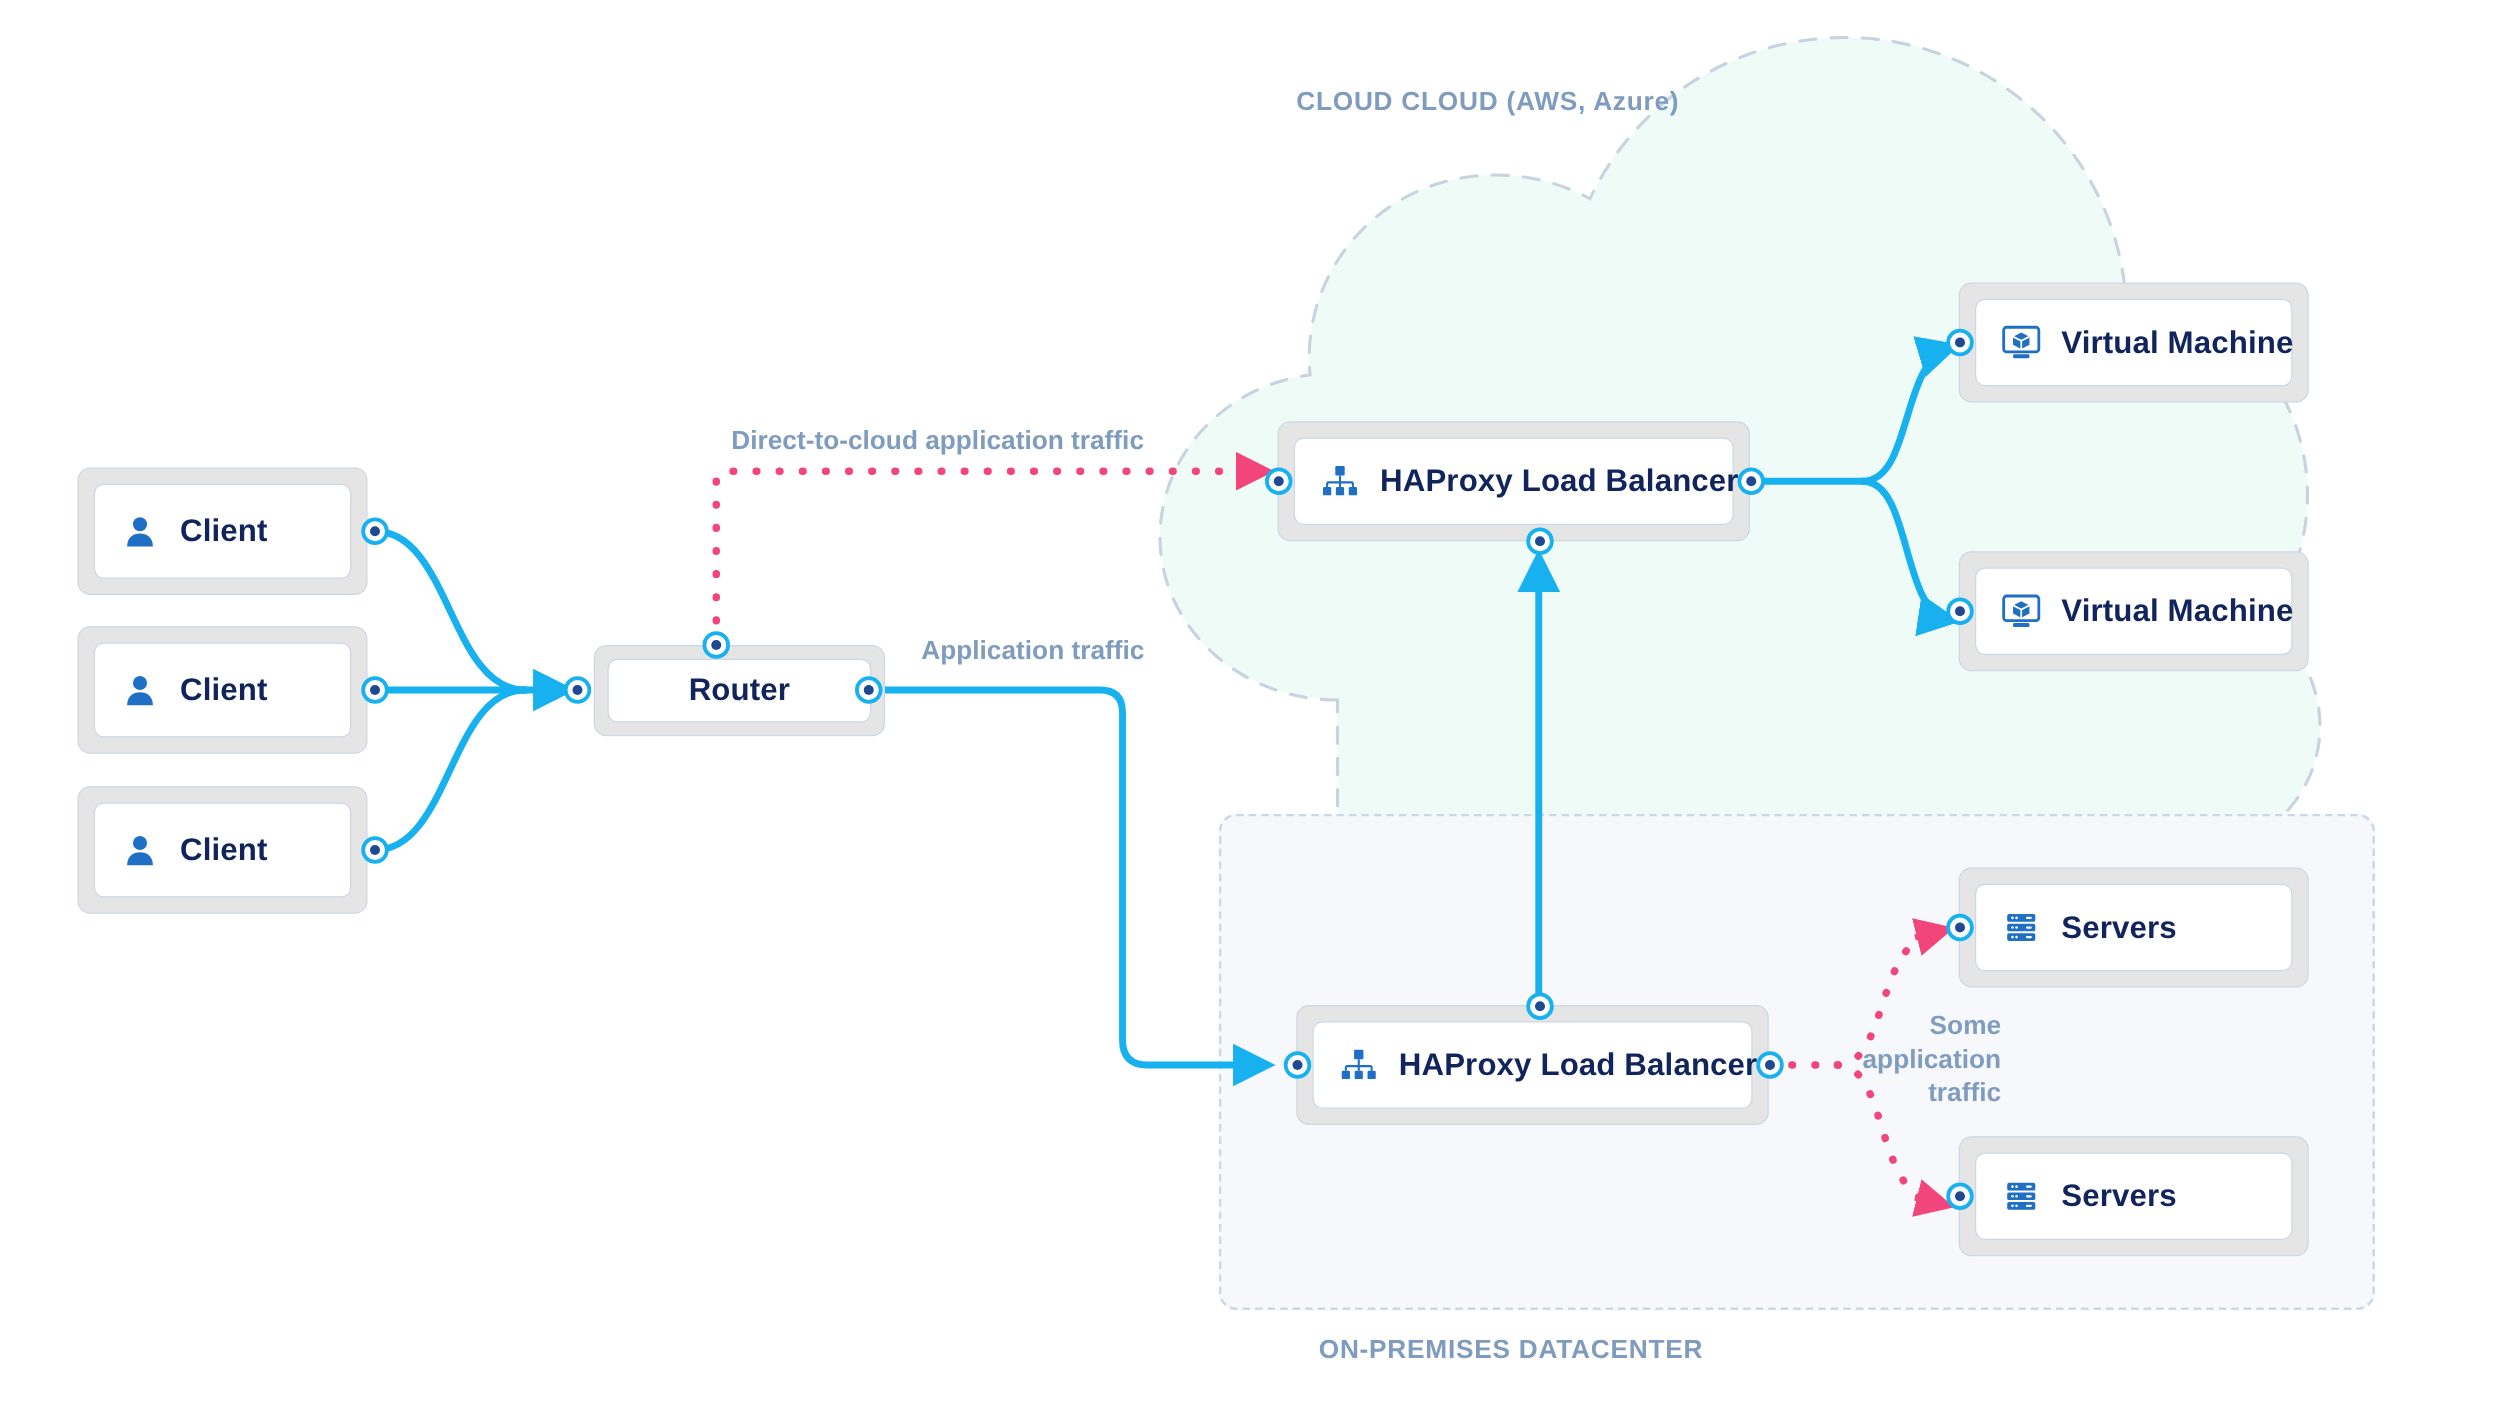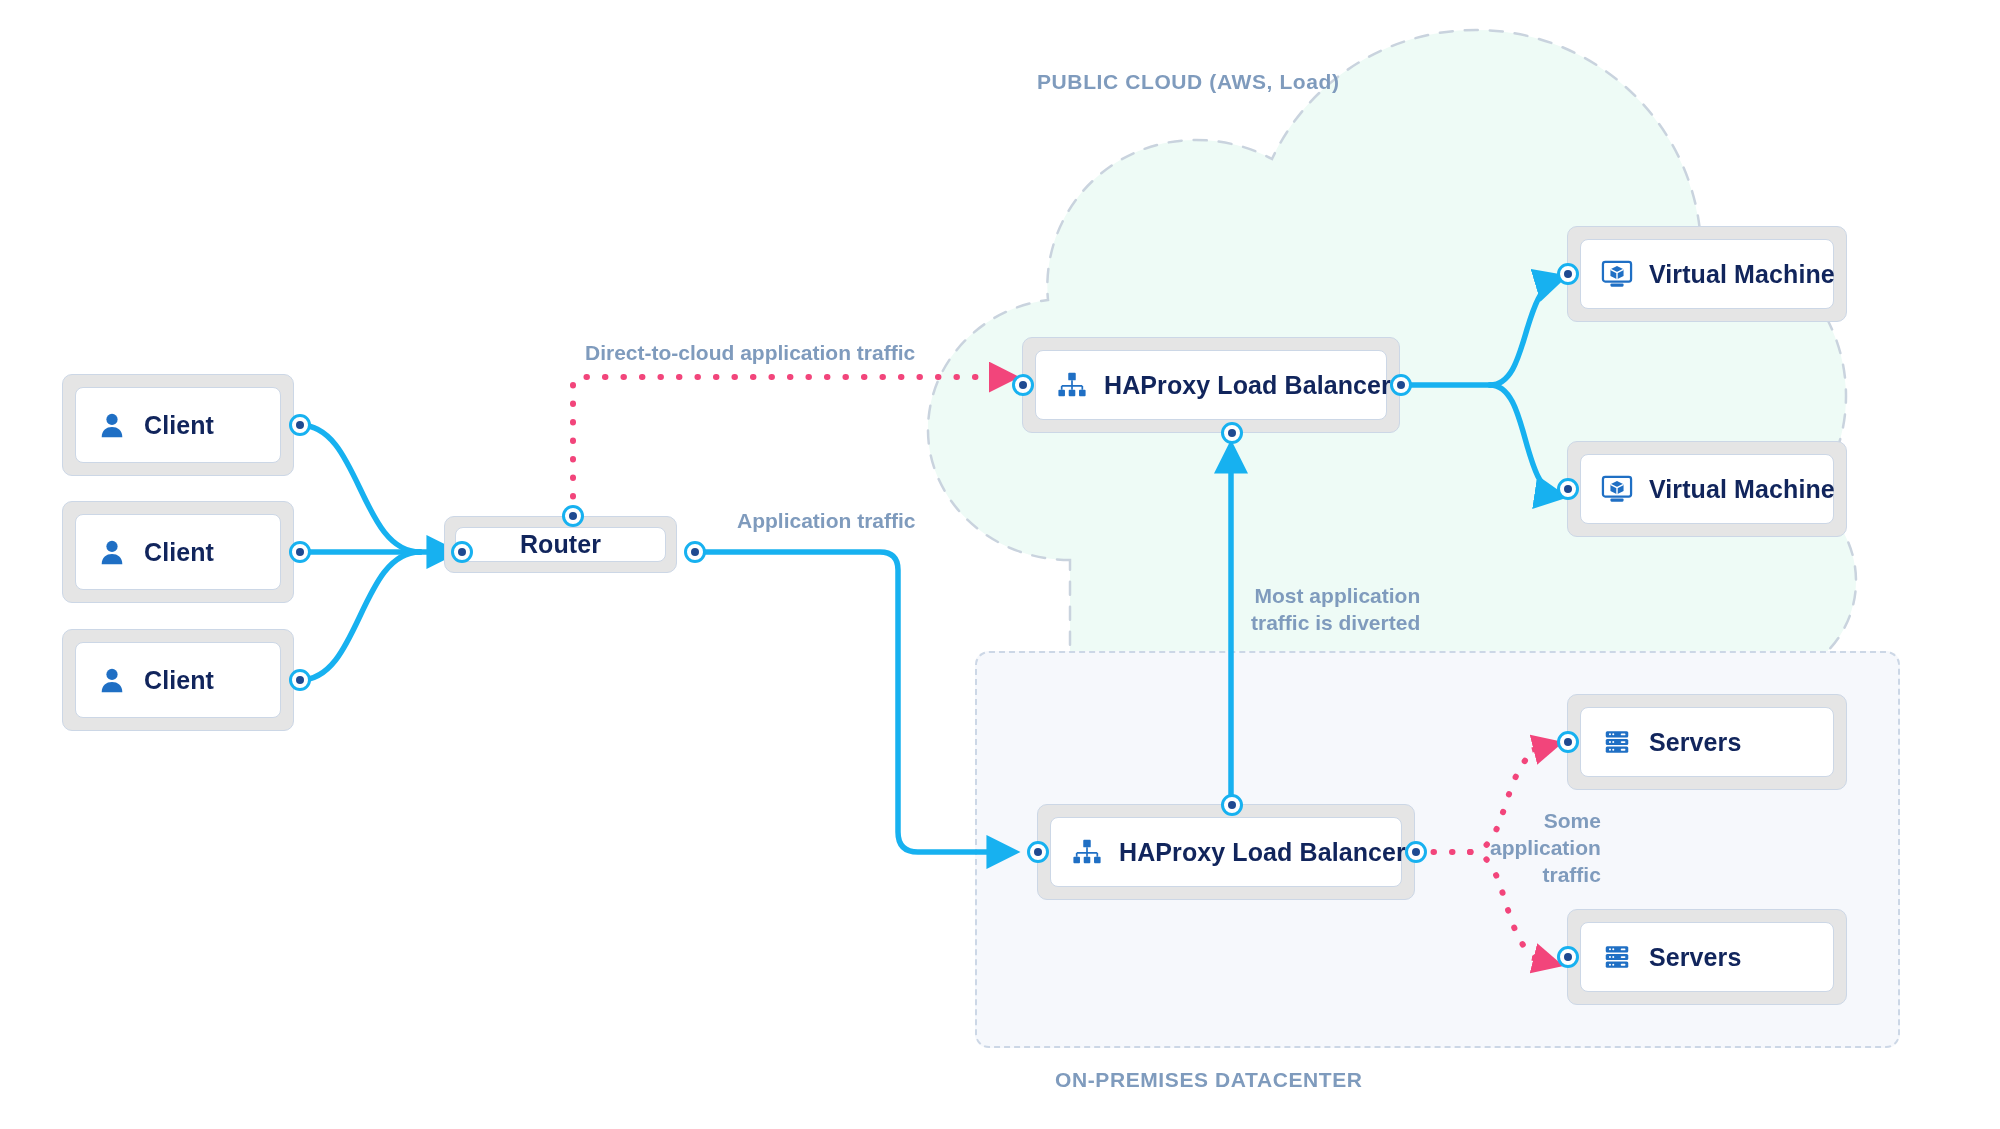--- a/index.html
+++ b/index.html
@@ -175,27 +175,25 @@
       <path d="M1415,852 L1470,852"></path>
       <path d="M1470,852 C 1510,852 1500,760 1545,746"></path>
       <path d="M1470,852 C 1510,852 1500,950 1545,962"></path>
     </g>
     <g fill="none" stroke="#f2457b" stroke-width="5">
       <path d="M1532,750 L1556,744" marker-end="url(#arrow-pink)"></path>
       <path d="M1532,958 L1556,964" marker-end="url(#arrow-pink)"></path>
     </g>
   </svg>
 
-  <div class="zone-caption" style="left:1037px;top:70px;">PUBLIC CLOUD (AWS, Load)</div>
+  <div class="zone-caption" style="left:1037px;top:70px;">CLOUD CLOUD (AWS, Azure)</div>
   <div class="zone-caption" style="left:1055px;top:1068px;">ON-PREMISES DATACENTER</div>
 
   <div class="edge-label" style="left:585px;top:340px;">Direct-to-cloud application traffic</div>
   <div class="edge-label" style="left:713px;top:508px;margin-left:24px;">Application traffic</div>
-  <div class="edge-label" style="left:1251px;top:583px;">Most application
-traffic is diverted</div>
   <div class="edge-label" style="left:1490px;top:808px;">Some
 application
 traffic</div>
 
   <div class="node" style="left:62px;top:374px;width:232px;height:102px;">
     <div class="node-inner">
       <span class="icon-wrap">
         <svg viewBox="0 0 32 32" width="30" height="30" fill="#1f6fc4">
           <circle cx="16" cy="10" r="6"></circle>
           <path d="M5,29 C5,21.5 10,18 16,18 C22,18 27,21.5 27,29 Z"></path>
@@ -225,21 +223,21 @@
         <svg viewBox="0 0 32 32" width="30" height="30" fill="#1f6fc4">
           <circle cx="16" cy="10" r="6"></circle>
           <path d="M5,29 C5,21.5 10,18 16,18 C22,18 27,21.5 27,29 Z"></path>
         </svg>
       </span>
       <span class="node-label">Client</span>
     </div>
   </div>
   <div class="port" style="left:289px;top:669px;"></div>
 
-  <div class="node" style="left:444px;top:516px;width:233px;height:57px;padding:10px;">
+  <div class="node" style="left:475px;top:516px;width:233px;height:73px;padding:10px;">
     <div class="node-inner center">
       <span class="node-label">Router</span>
     </div>
   </div>
   <div class="port" style="left:451px;top:541px;"></div>
   <div class="port" style="left:684px;top:541px;"></div>
   <div class="port" style="left:562px;top:505px;"></div>
 
   <div class="node" style="left:1022px;top:337px;width:378px;height:96px;">
     <div class="node-inner">

